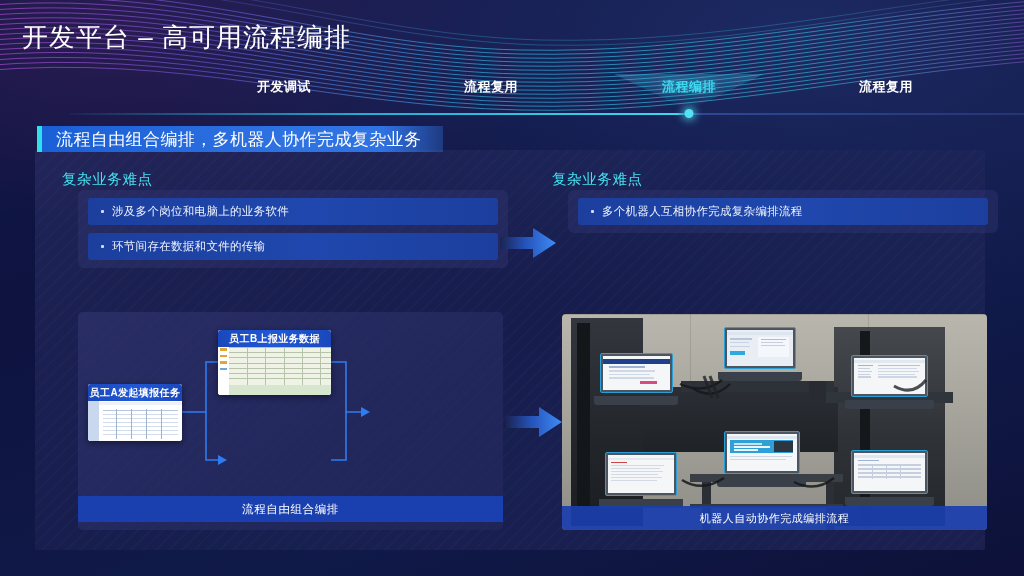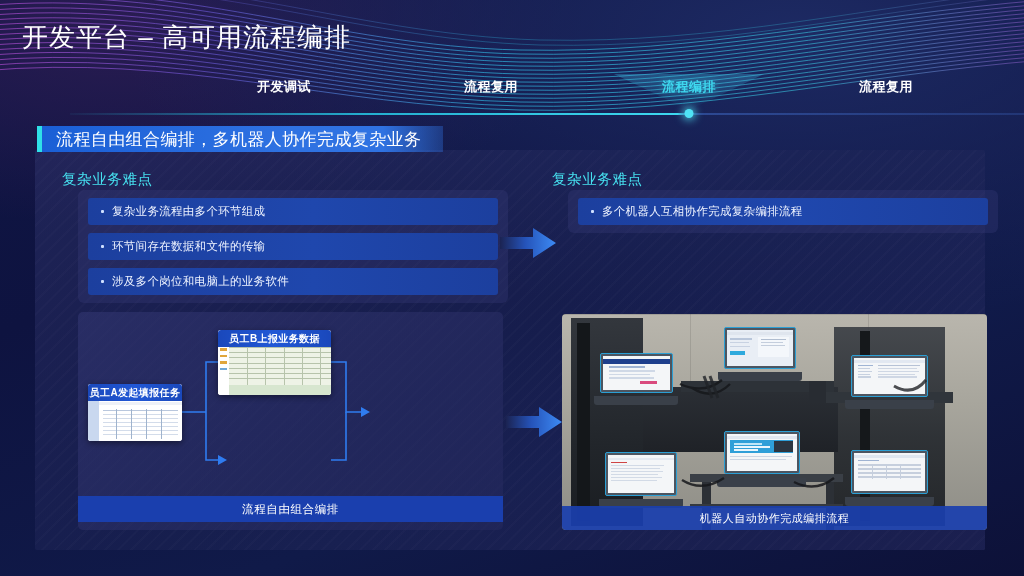--- a/index.html
+++ b/index.html
@@ -179,27 +179,24 @@
   <div class="banner">
     <div class="banner-bar"></div>
     <div class="banner-body">
       <span class="banner-text">流程自由组合编排，多机器人协作完成复杂业务</span>
     </div>
   </div>
 
   <div class="col-head" style="left:62px;top:170px">复杂业务难点</div>
   <div class="bullets" style="left:78px;top:190px">
     <div class="bullet">
-        <span class="bullet-text">复杂业务流程由多个环节组成</span>
+        <span class="bullet-text">涉及多个岗位和电脑上的业务软件</span>
       </div>
     <div class="bullet">
         <span class="bullet-text">环节间存在数据和文件的传输</span>
-      </div>
-    <div class="bullet">
-        <span class="bullet-text">涉及多个岗位和电脑上的业务软件</span>
       </div>
   </div>
 
   <div class="arrow" style="left:500px;top:226px">
     <svg width="56" height="34" viewBox="0 0 56 34">
       <defs>
         <linearGradient id="ag1" x1="0" y1="0" x2="1" y2="0">
           <stop offset="0%" stop-color="#1b2352"></stop>
           <stop offset="45%" stop-color="#2553b9"></stop>
           <stop offset="100%" stop-color="#3d8bf5"></stop>

